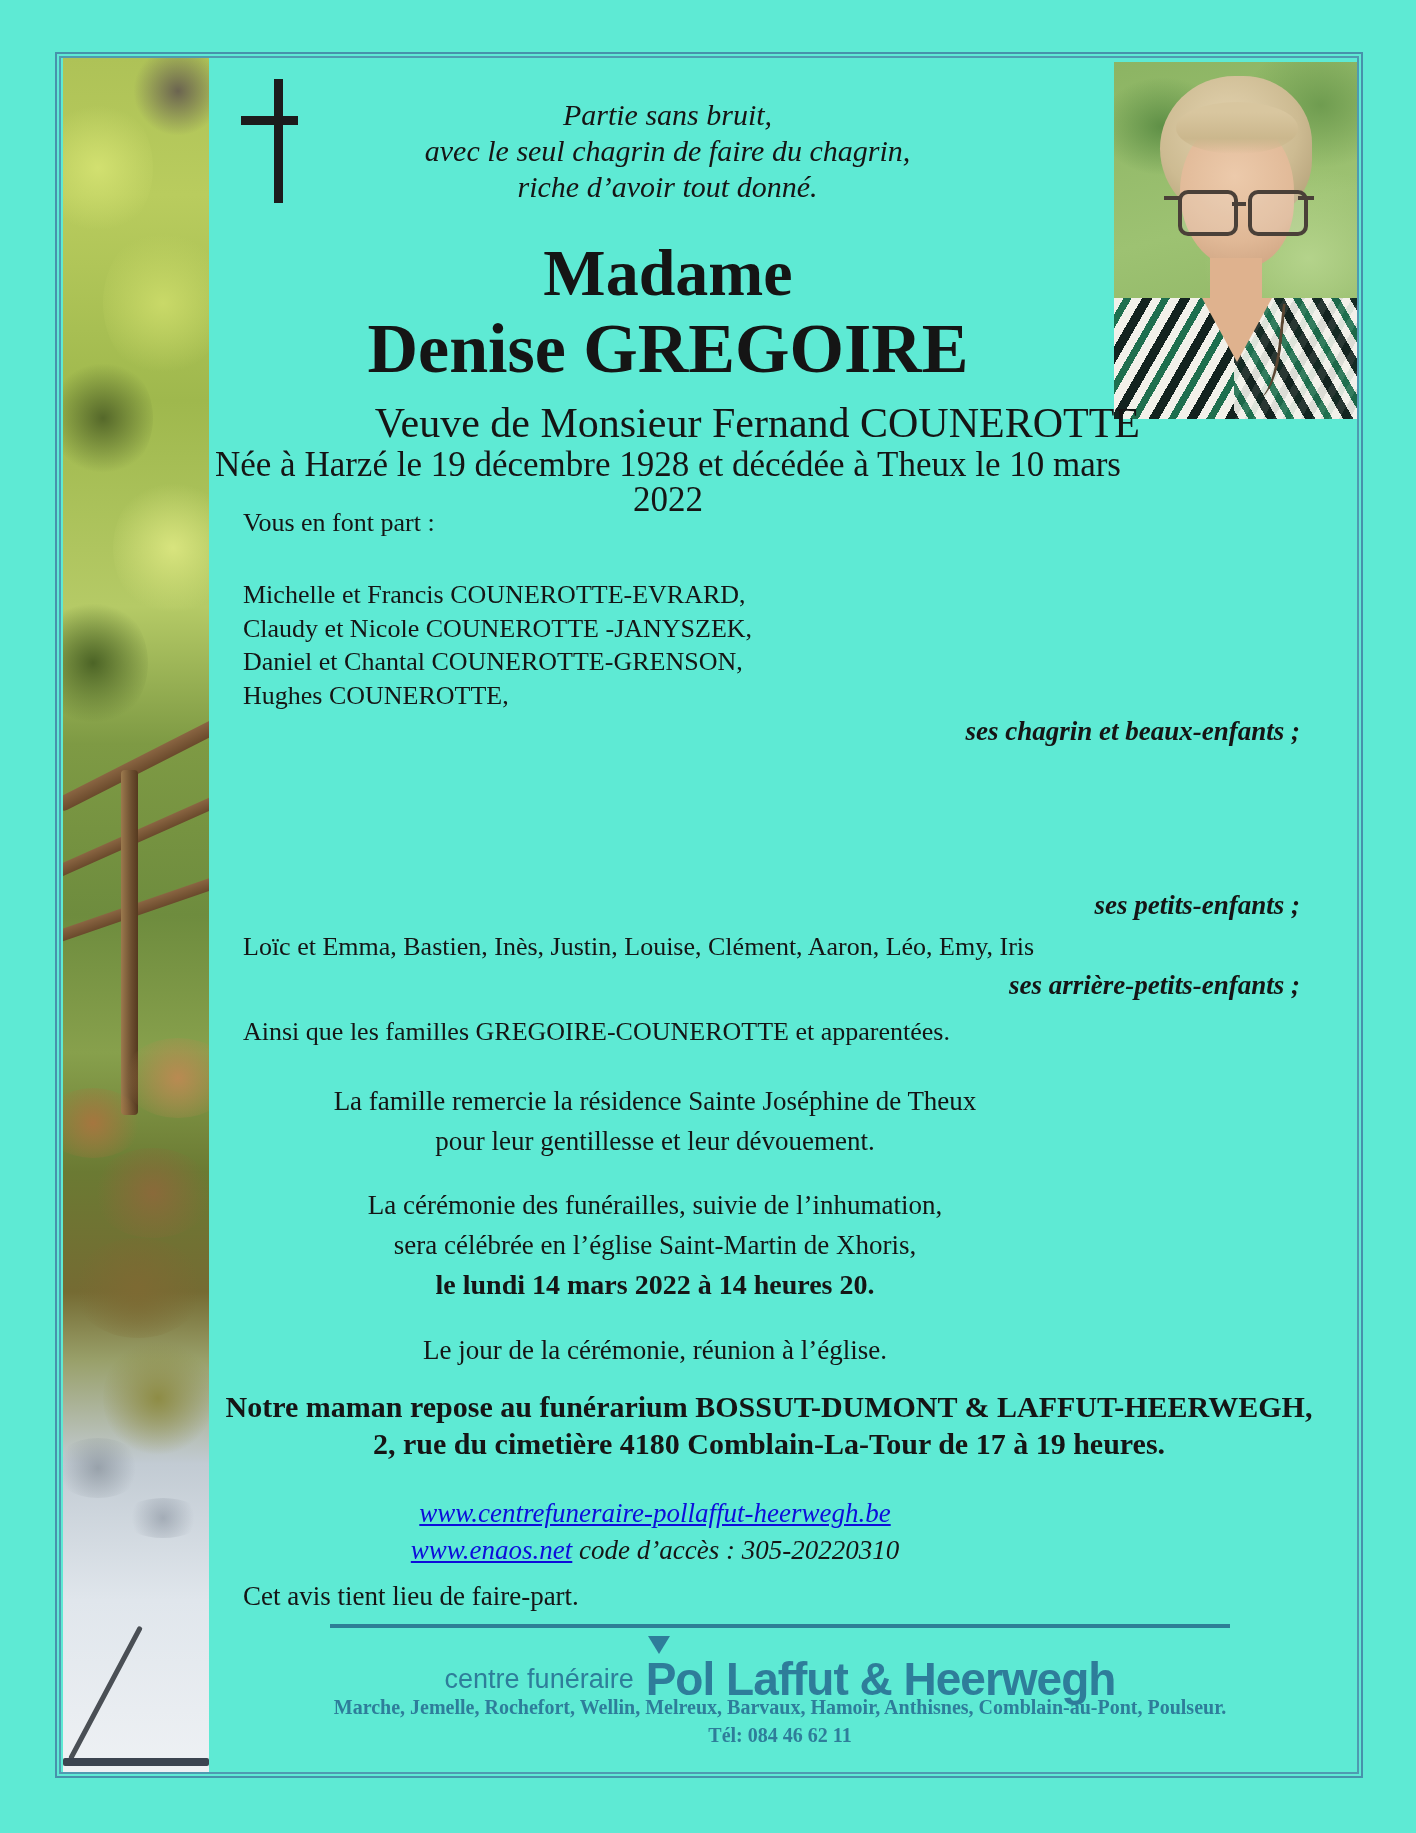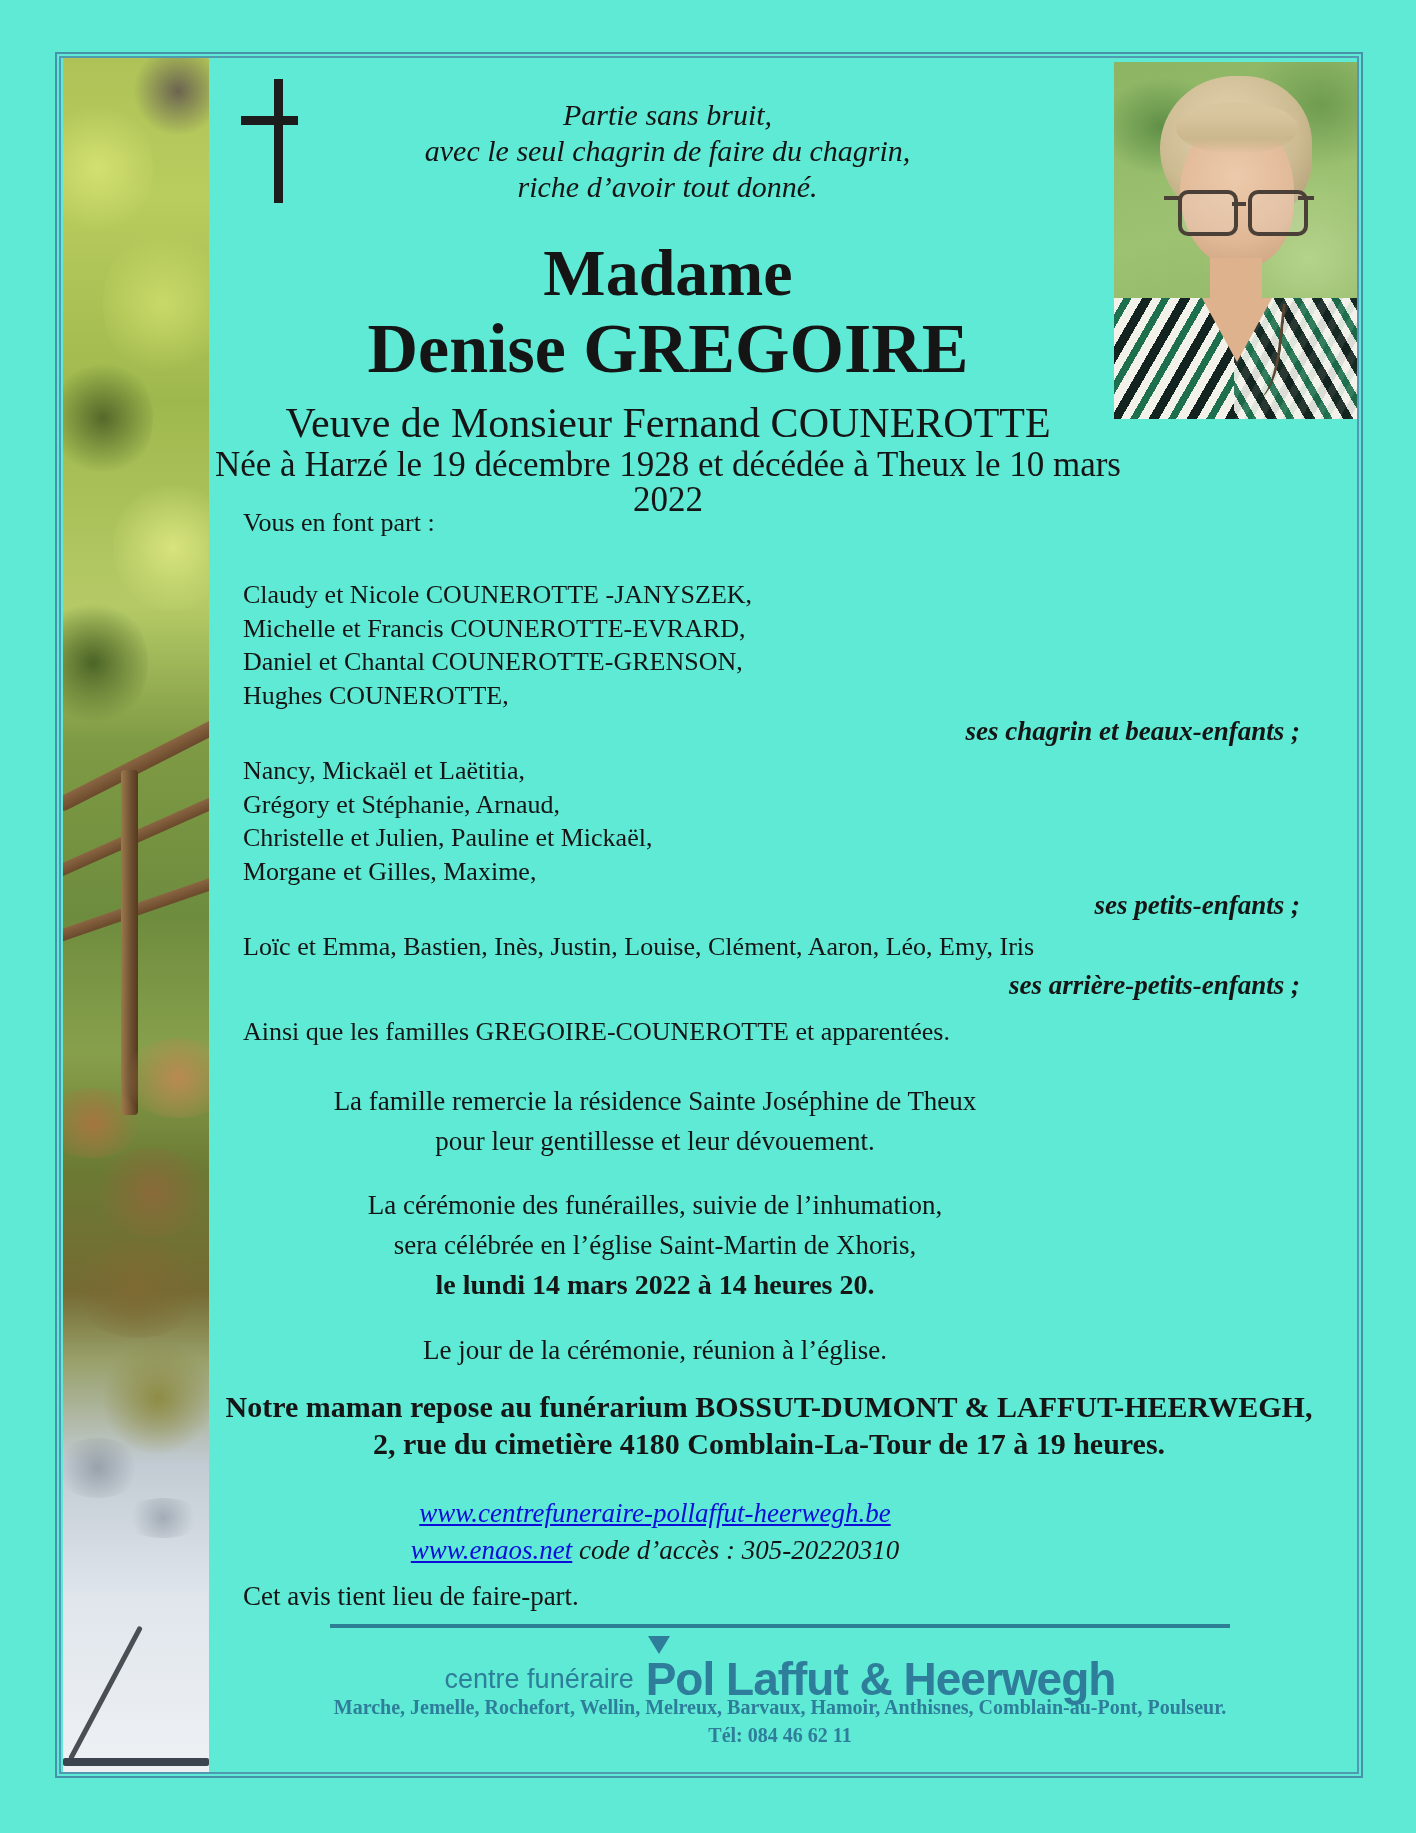--- a/index.html
+++ b/index.html
@@ -47,21 +47,21 @@
   .necklace{position:absolute;left:138px;top:240px;width:26px;height:96px;border:none;
             border-right:3px solid #5a4632;border-radius:0 0 60% 0;transform:rotate(6deg);}
   
   .cross-v{left:274px;top:79px;width:9px;height:124px;background:#1c1c1c;}
   .cross-h{left:241px;top:116px;width:57px;height:9px;background:#1c1c1c;}
   
   .epitaph{left:350px;top:97px;width:635px;text-align:center;font-style:italic;
            font-size:30px;line-height:36px;}
   .t-madame{left:208px;top:240px;width:920px;text-align:center;font-weight:bold;font-size:66px;line-height:66px;}
   .t-name{left:208px;top:314px;width:920px;text-align:center;font-weight:bold;font-size:70px;line-height:70px;}
-  .t-widow{left:208px;top:402px;width:920px;text-align:center;font-size:42px;line-height:42px;}
+  .t-widow{left:220px;top:402px;width:920px;text-align:right;font-size:42px;line-height:42px;}
   .t-dates{left:208px;top:447px;width:920px;text-align:center;font-size:35px;line-height:35px;}
   .body-l{left:243px;font-size:26px;line-height:33.5px;}
   .lab{left:243px;width:1057px;text-align:right;font-style:italic;font-weight:bold;font-size:27px;}
   .cen{left:208px;width:894px;text-align:center;font-size:27px;line-height:40px;}
   .repose{left:208px;top:1388px;width:1122px;text-align:center;font-weight:bold;font-size:30px;line-height:37px;}
   .links{left:208px;top:1495px;width:894px;text-align:center;font-style:italic;font-size:27px;line-height:37px;}
   a.doclink{color:#0d0dda;text-decoration:underline;}
   .notice{left:243px;top:1581px;font-size:27px;}
   .rule{left:330px;top:1624px;width:900px;height:4px;background:#2d7f96;}
   .tri{left:648px;top:1636px;width:0;height:0;border-left:11px solid transparent;
@@ -135,33 +135,27 @@
   </div>
 
   <div class="abs t-madame">Madame</div>
   <div class="abs t-name">Denise GREGOIRE</div>
   <div class="abs t-widow">Veuve de Monsieur Fernand COUNEROTTE</div>
   <div class="abs t-dates">Née à Harzé le 19 décembre 1928 et décédée à Theux le 10 mars 2022</div>
 
   <div class="abs body-l" style="top:506px;">Vous en font part :</div>
 
   <div class="abs body-l" style="top:578px;">
+    <div>Michelle et Francis COUNEROTTE-EVRARD,</div>
     <div>Claudy et Nicole COUNEROTTE -JANYSZEK,</div>
-    <div>Michelle et Francis COUNEROTTE-EVRARD,</div>
     <div>Daniel et Chantal COUNEROTTE-GRENSON,</div>
     <div>Hughes COUNEROTTE,</div>
   </div>
   <div class="abs lab" style="top:716px;">ses chagrin et beaux-enfants ;</div>
 
-  <div class="abs body-l" style="top:754px;">
-    <div>Nancy, Mickaël et Laëtitia,</div>
-    <div>Grégory et Stéphanie, Arnaud,</div>
-    <div>Christelle et Julien, Pauline et Mickaël,</div>
-    <div>Morgane et Gilles, Maxime,</div>
-  </div>
   <div class="abs lab" style="top:890px;">ses petits-enfants ;</div>
 
   <div class="abs body-l" style="top:930px;">Loïc et Emma, Bastien, Inès, Justin, Louise, Clément, Aaron, Léo, Emy, Iris</div>
   <div class="abs lab" style="top:970px;">ses arrière-petits-enfants ;</div>
 
   <div class="abs body-l" style="top:1015px;">Ainsi que les familles GREGOIRE-COUNEROTTE et apparentées.</div>
 
   <div class="abs cen" style="top:1081px;">
     <div>La famille remercie la résidence Sainte Joséphine de Theux</div>
     <div>pour leur gentillesse et leur dévouement.</div>

